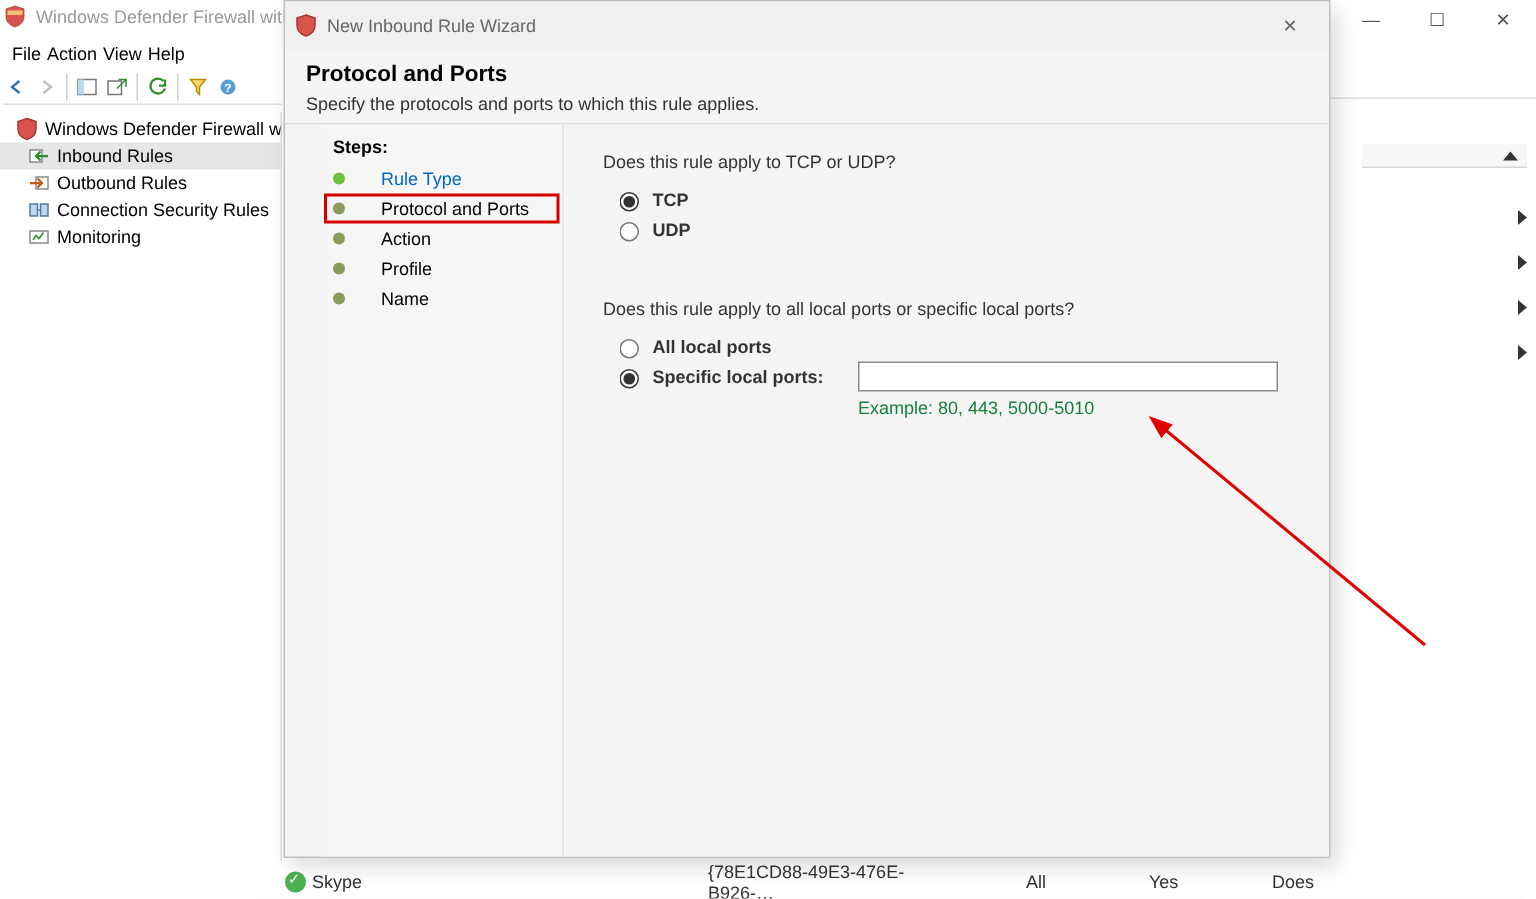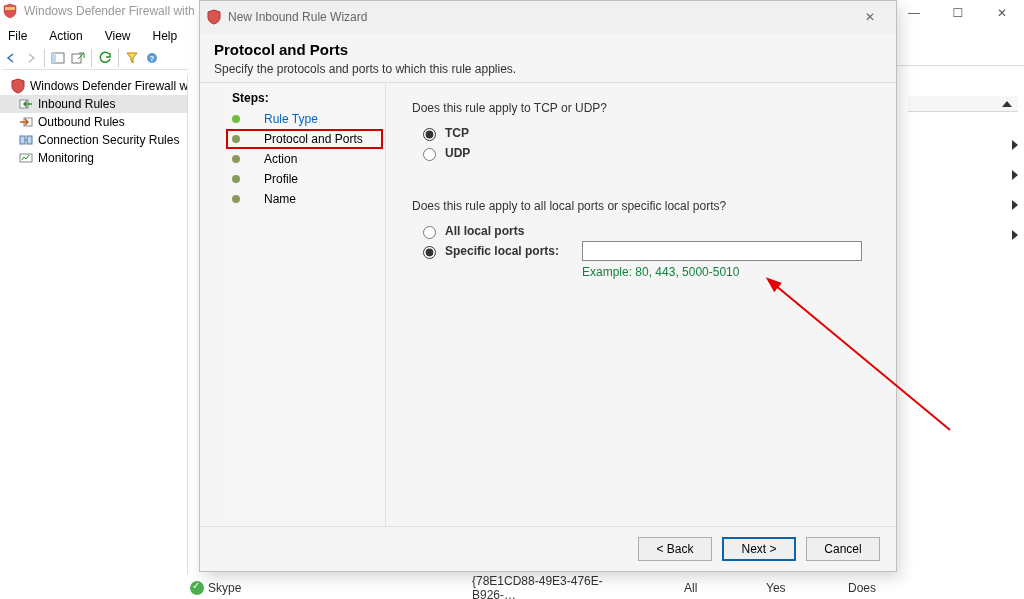--- a/index.html
+++ b/index.html
@@ -21,21 +21,20 @@
     left: 2px; top: 3px;
     display: flex;
     align-items: center;
     gap: 6px;
     color: #999;
   }
   .mmc-menu {
     position: absolute;
     left: 2px; top: 26px;
     display: flex;
-    gap: 18px;
     padding: 2px 4px;
     color: #000;
   }
   .mmc-menu span { padding: 1px 2px; cursor: default; }
   .mmc-toolbar {
     position: absolute;
     left: 2px; top: 46px;
     height: 24px; width: 186px;
     display: flex; align-items: center; gap: 2px;
     border-bottom: 1px solid #e0e0e0;
@@ -96,21 +95,21 @@
     display:flex; justify-content:flex-end; align-items:center;
   }
   .tri-up { width:0;height:0;border-left:5px solid transparent;border-right:5px solid transparent;border-bottom:6px solid #333; margin-right:6px;}
   .arrow-rows { position:absolute; right:6px; top:140px; }
   .arrow-rows div { height:30px; display:flex; justify-content:flex-end;}
   .tri-right { width:0;height:0;border-top:5px solid transparent;border-bottom:5px solid transparent;border-left:6px solid #333; }
 
   
   .wizard {
     position: absolute;
-    left: 199px; top: 0;
+    left: 189px; top: 0;
     width: 698px; height: 572px;
     background: #f5f5f5;
     border: 1px solid #bfbfbf;
     box-shadow: 4px 6px 14px rgba(0,0,0,0.15);
     display: flex; flex-direction: column;
   }
   .wizard-titlebar {
     height: 32px;
     display: flex; align-items: center;
     padding: 0 6px;
@@ -418,25 +417,20 @@
         <input type="radio" name="ports" checked="" style="">
         <label class="bold">Specific local ports:</label>
       </div>
       <div class="ports-field">
         <input type="text" value="" style="">
         <span class="example">Example: 80, 443, 5000-5010</span>
       </div>
     </div>
   </div>
 
-  <div class="wizard-footer">
-    <button class="wbtn">&lt; Back</button>
-    <button class="wbtn primary">Next &gt;</button>
-    <button class="wbtn">Cancel</button>
-  </div>
 </div>
 
 <svg class="arrow-overlay">
   <defs>
     <marker id="ah" markerWidth="10" markerHeight="10" refX="2" refY="3" orient="auto">
       <path d="M0,0 L0,6 L8,3 z" fill="#e00000"></path>
     </marker>
   </defs>
   <line x1="950" y1="430" x2="775" y2="285" stroke="#e00000" stroke-width="2" marker-end="url(#ah)"></line>
 </svg>

